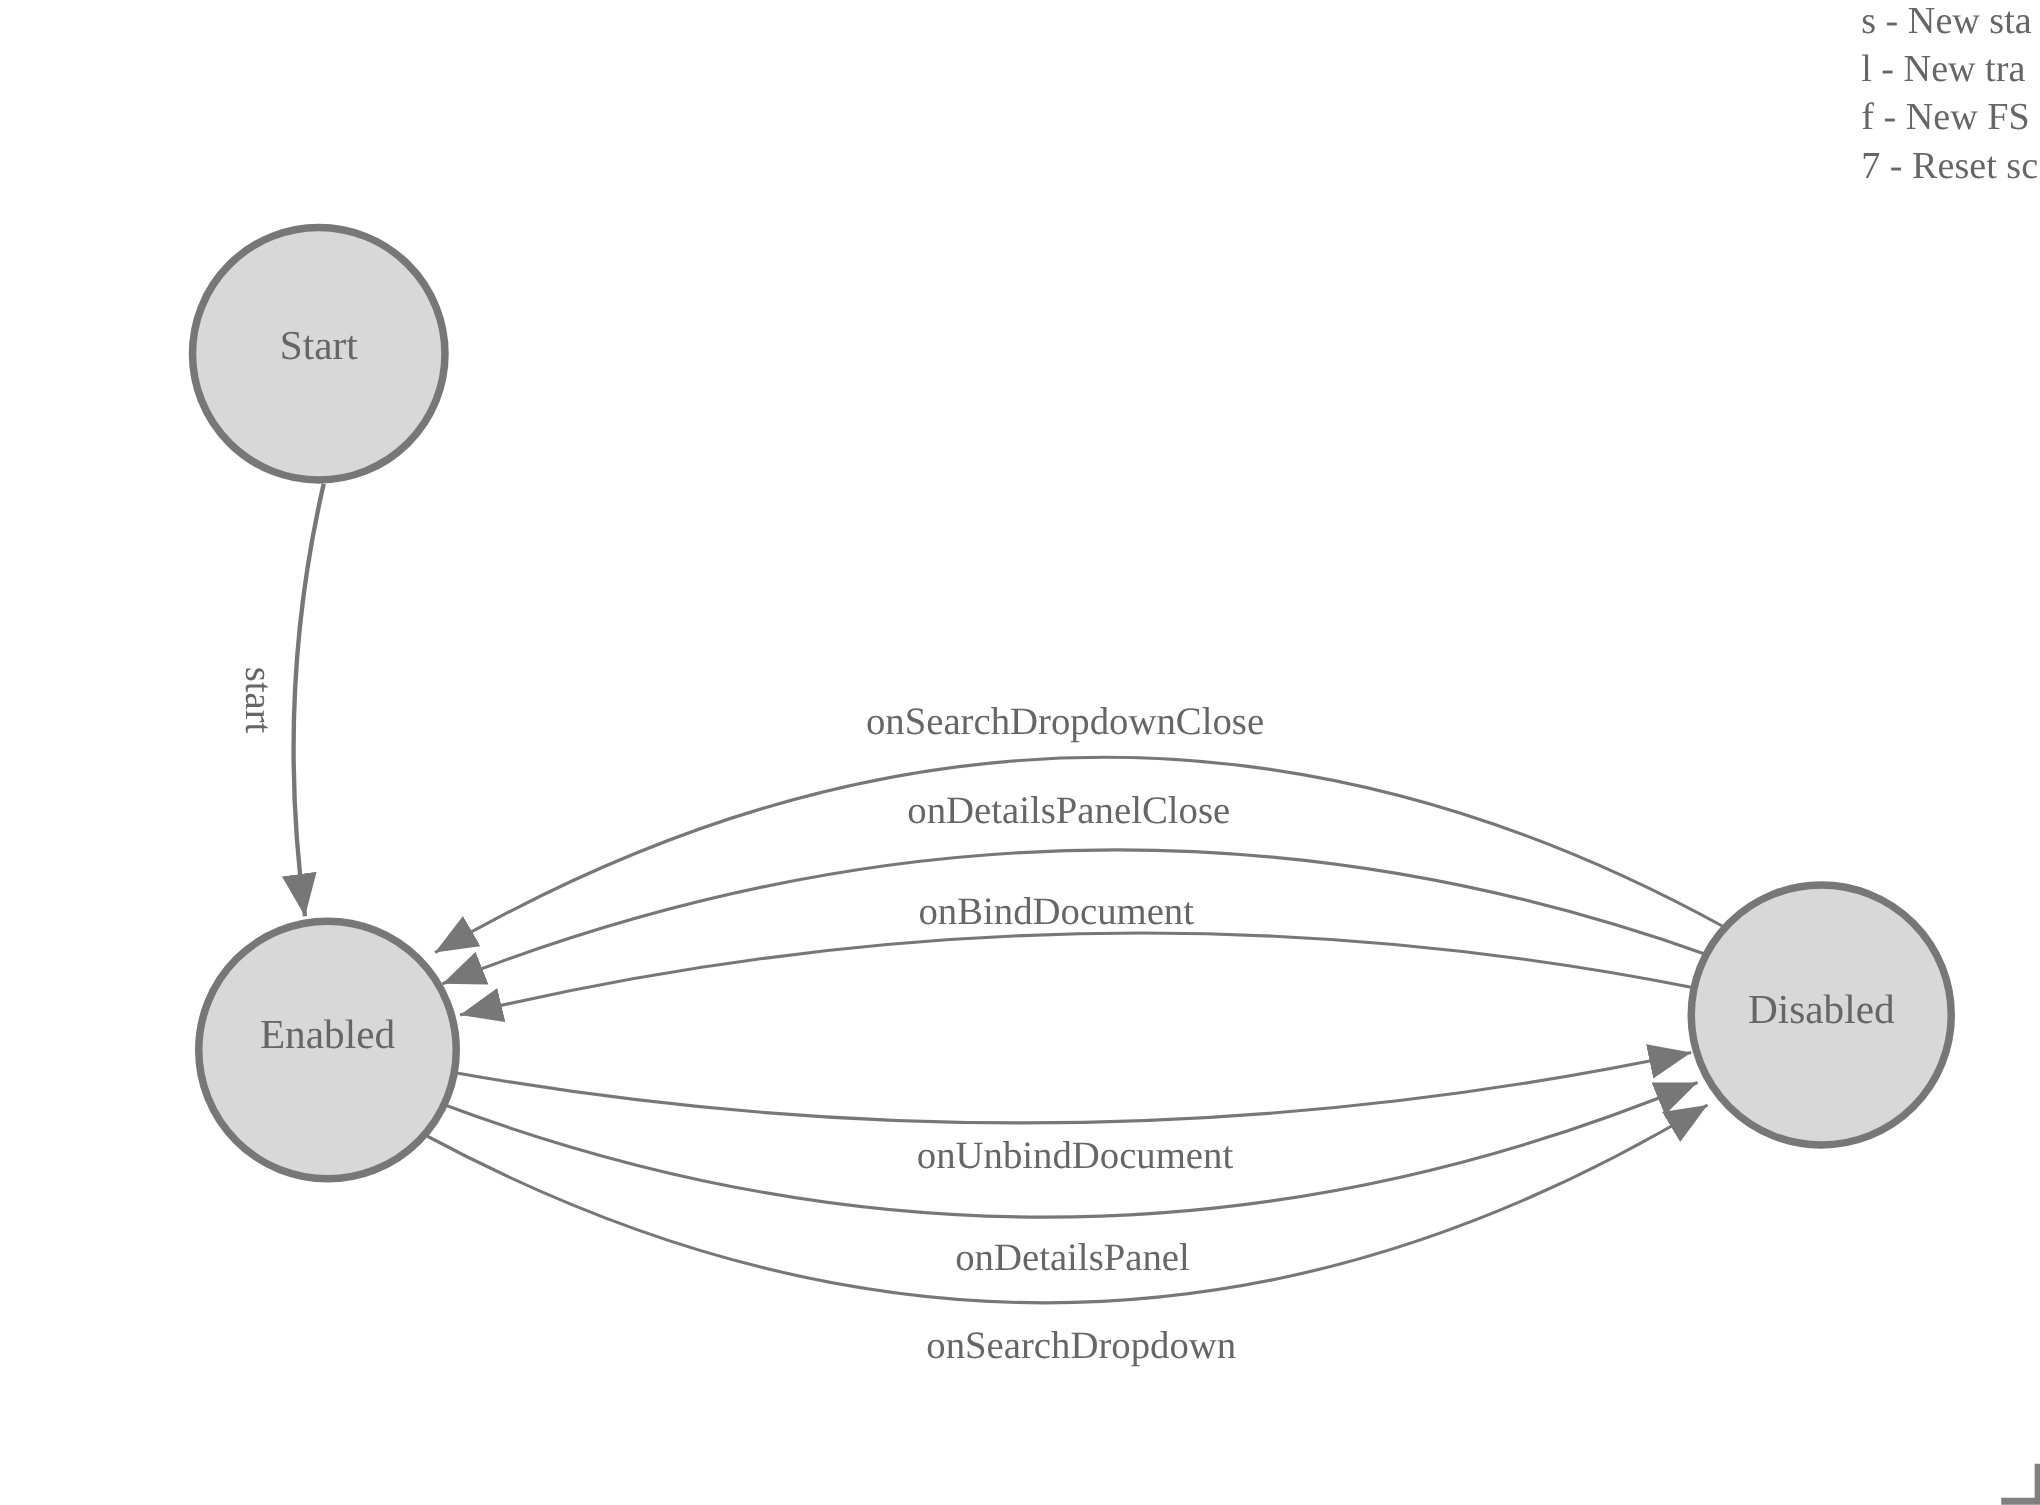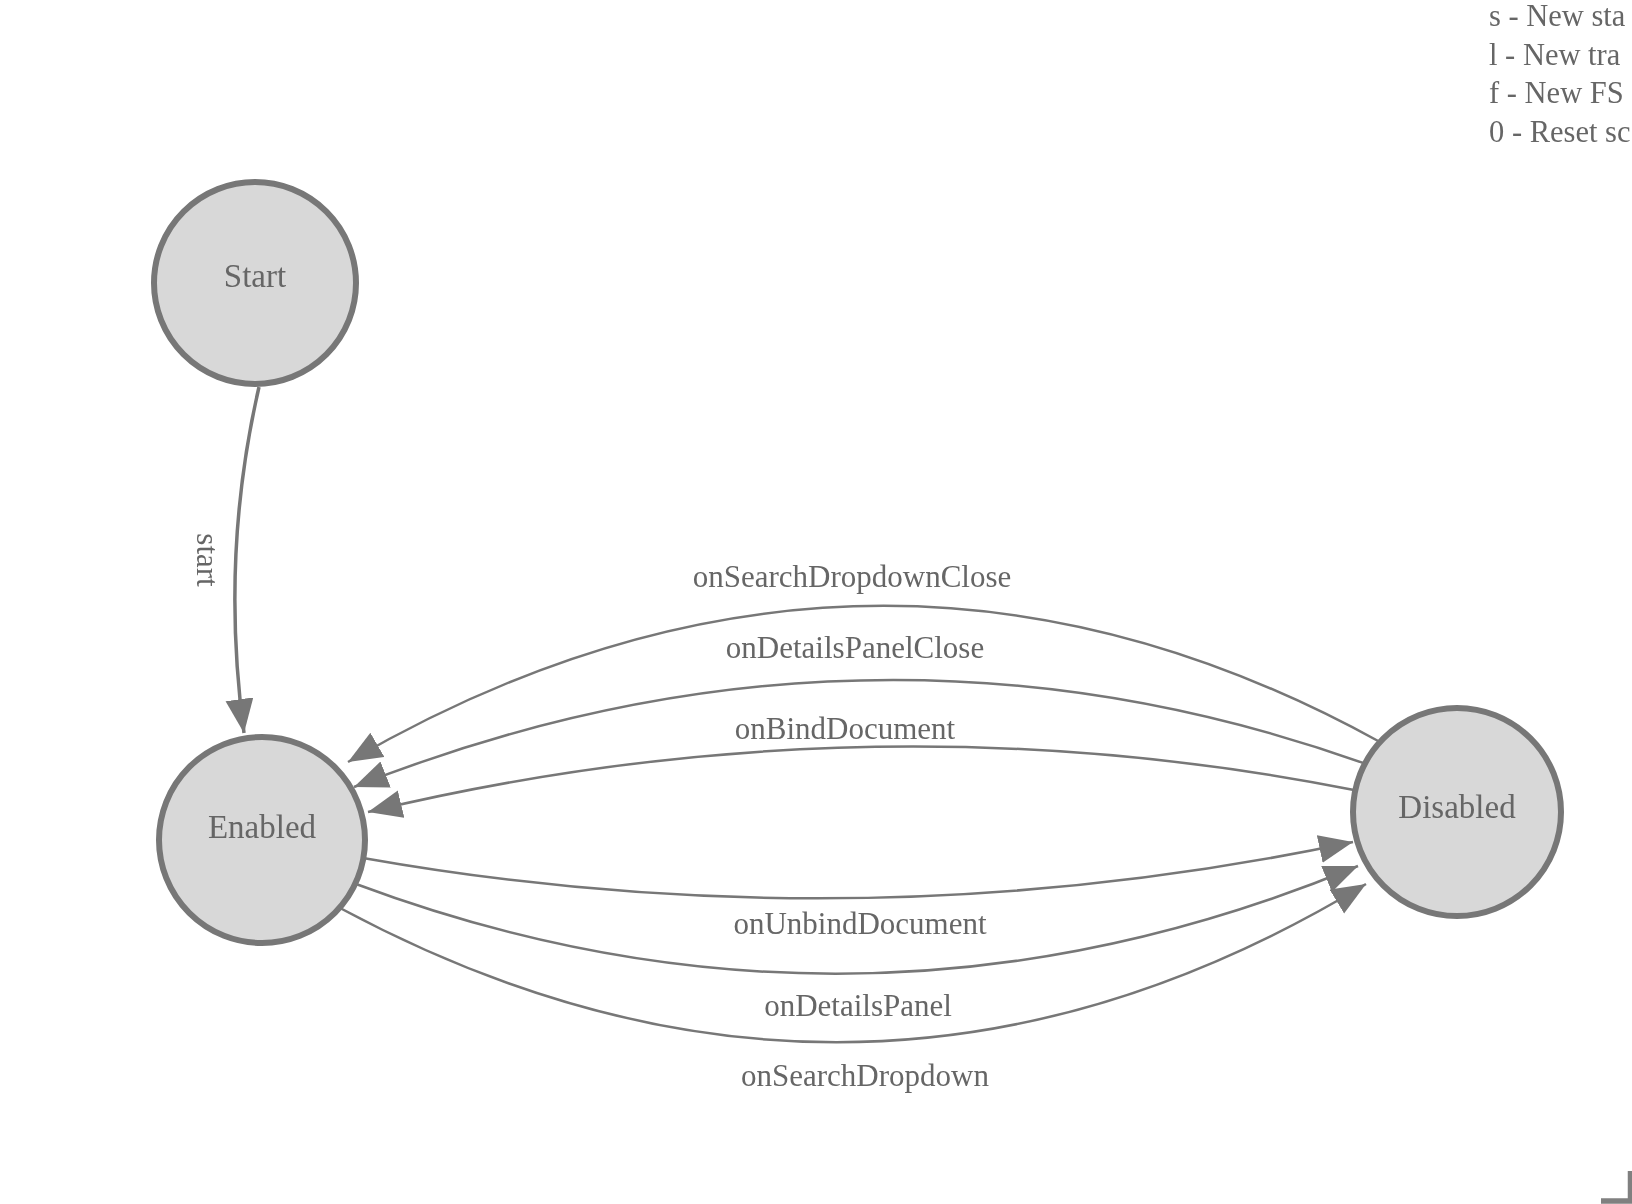--- a/index.html
+++ b/index.html
@@ -73,14 +73,14 @@
     <text class="node-label" x="1457" y="818">Disabled</text>
   </g>
 
   <path class="corner-handle" d="M1630.5,1171 L1630.5,1201 L1601,1201"></path>
 </svg>
 
 <div class="legend">
   <div>s - New sta</div>
   <div>l - New tra</div>
   <div>f - New FS</div>
-  <div>0 - Reset sc</div>
+  <div>7 - Reset sc</div>
 </div>
 
 </body></html>

